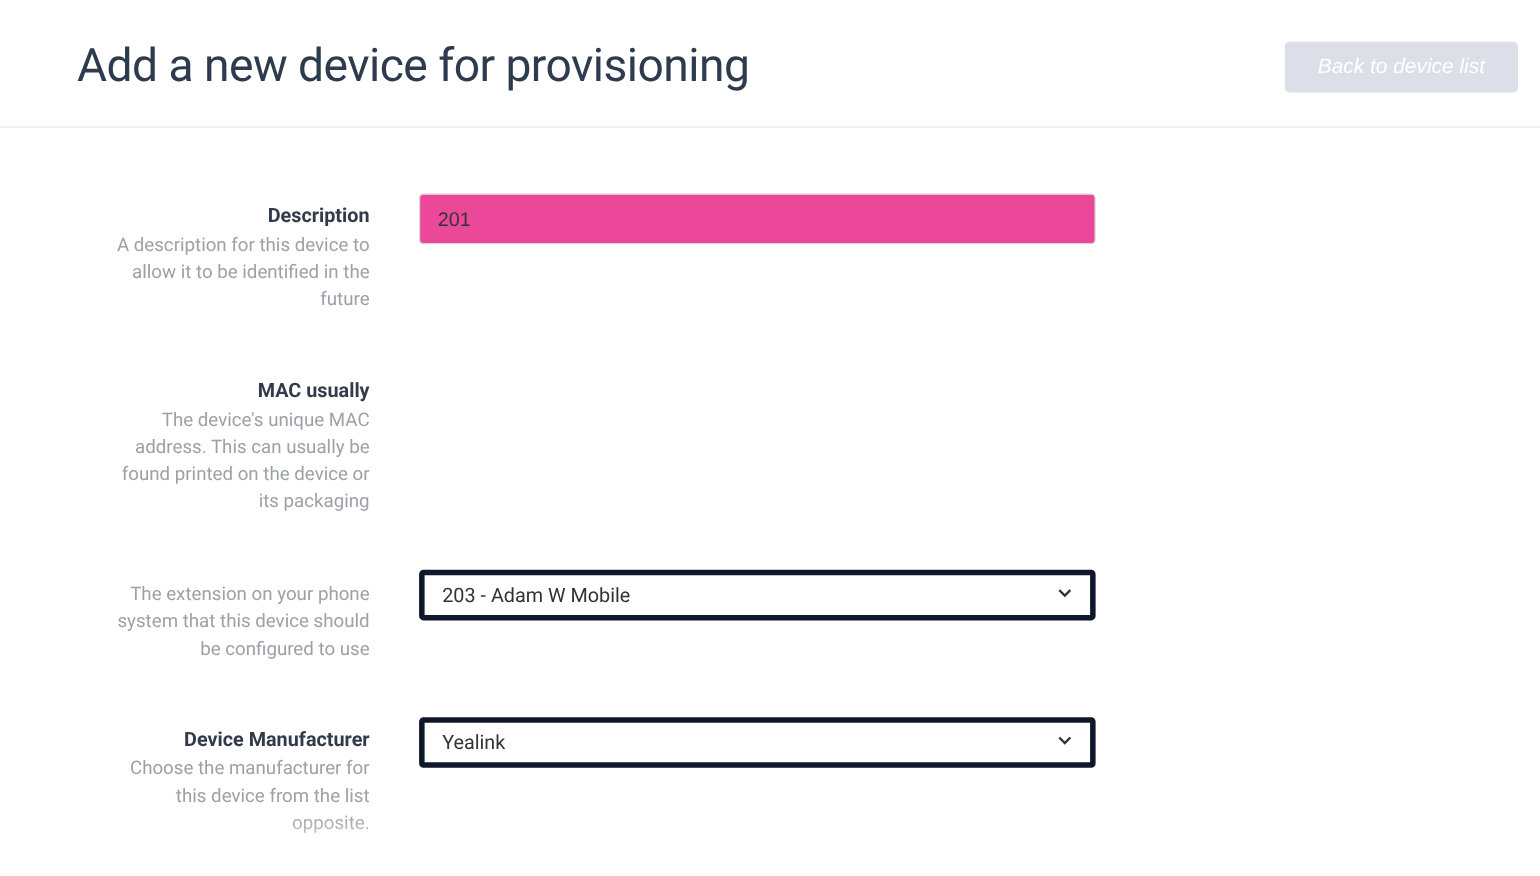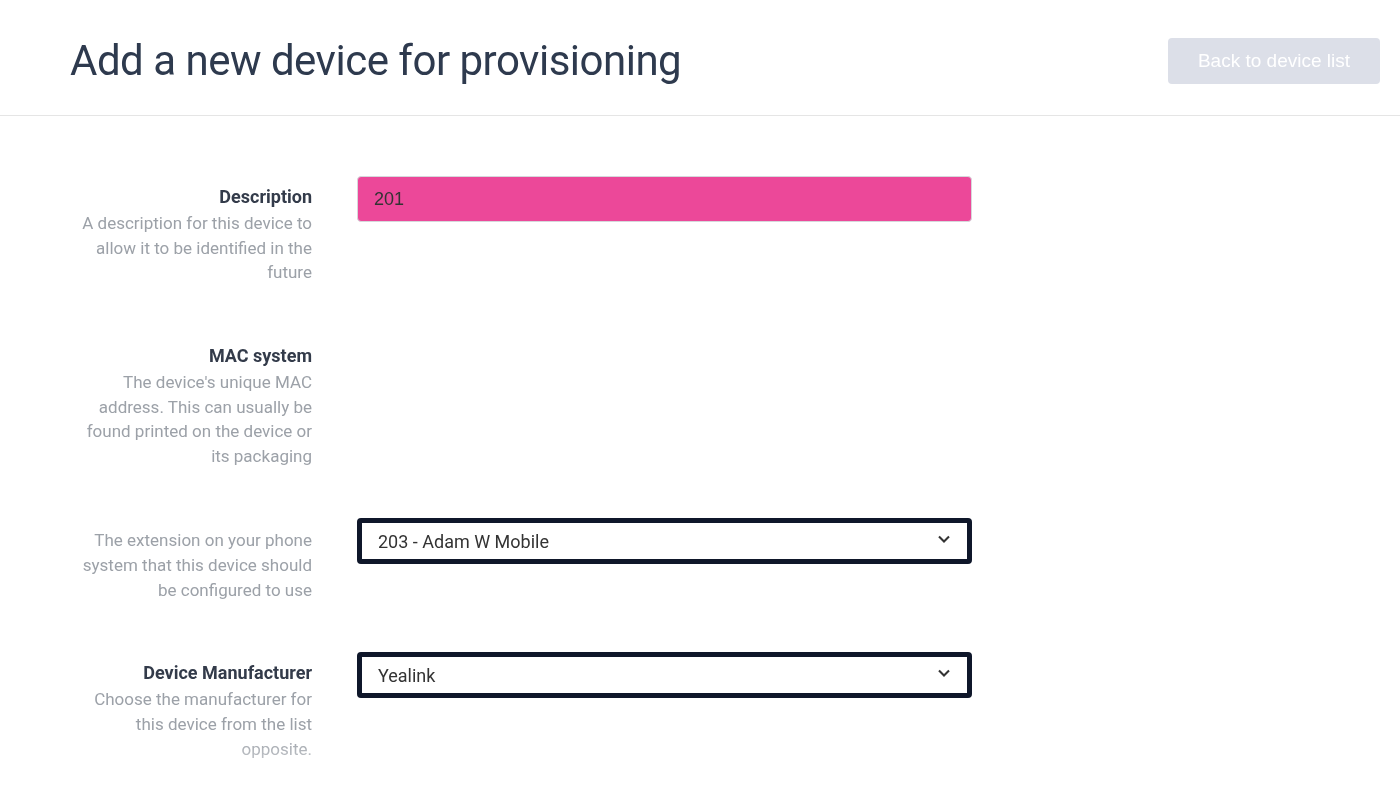--- a/index.html
+++ b/index.html
@@ -31,23 +31,25 @@
     }
     .back-btn-top {
       background: #dcdfe8;
       color: #ffffff;
       border: none;
       border-radius: 4px;
       padding: 12px 30px;
       font-size: 19px;
       font-weight: 400;
       cursor: pointer;
+      font-style: italic;
     }
     .form-container {
       padding: 60px 0 0 0;
+      margin-left: 24px;
     }
     .form-row {
       display: flex;
       align-items: flex-start;
       margin-bottom: 50px;
       padding: 0 70px;
     }
     .label-col {
       width: 287px;
       text-align: right;
@@ -140,21 +142,21 @@
       <span class="field-label">Description</span>
       <span class="field-help">A description for this device to allow it to be identified in the future</span>
     </div>
     <div class="input-col">
       <input type="text" class="text-input" value="201" style="">
     </div>
   </div>
 
   <div class="form-row">
     <div class="label-col">
-      <span class="field-label">MAC system</span>
+      <span class="field-label">MAC usually</span>
       <span class="field-help">The device's unique MAC address. This can usually be found printed on the device or its packaging</span>
     </div>
   </div>
 
   <div class="form-row">
     <div class="label-col">
       <span class="field-help">The extension on your phone system that this device should be configured to use</span>
     </div>
     <div class="input-col">
       <div class="select-wrapper">

